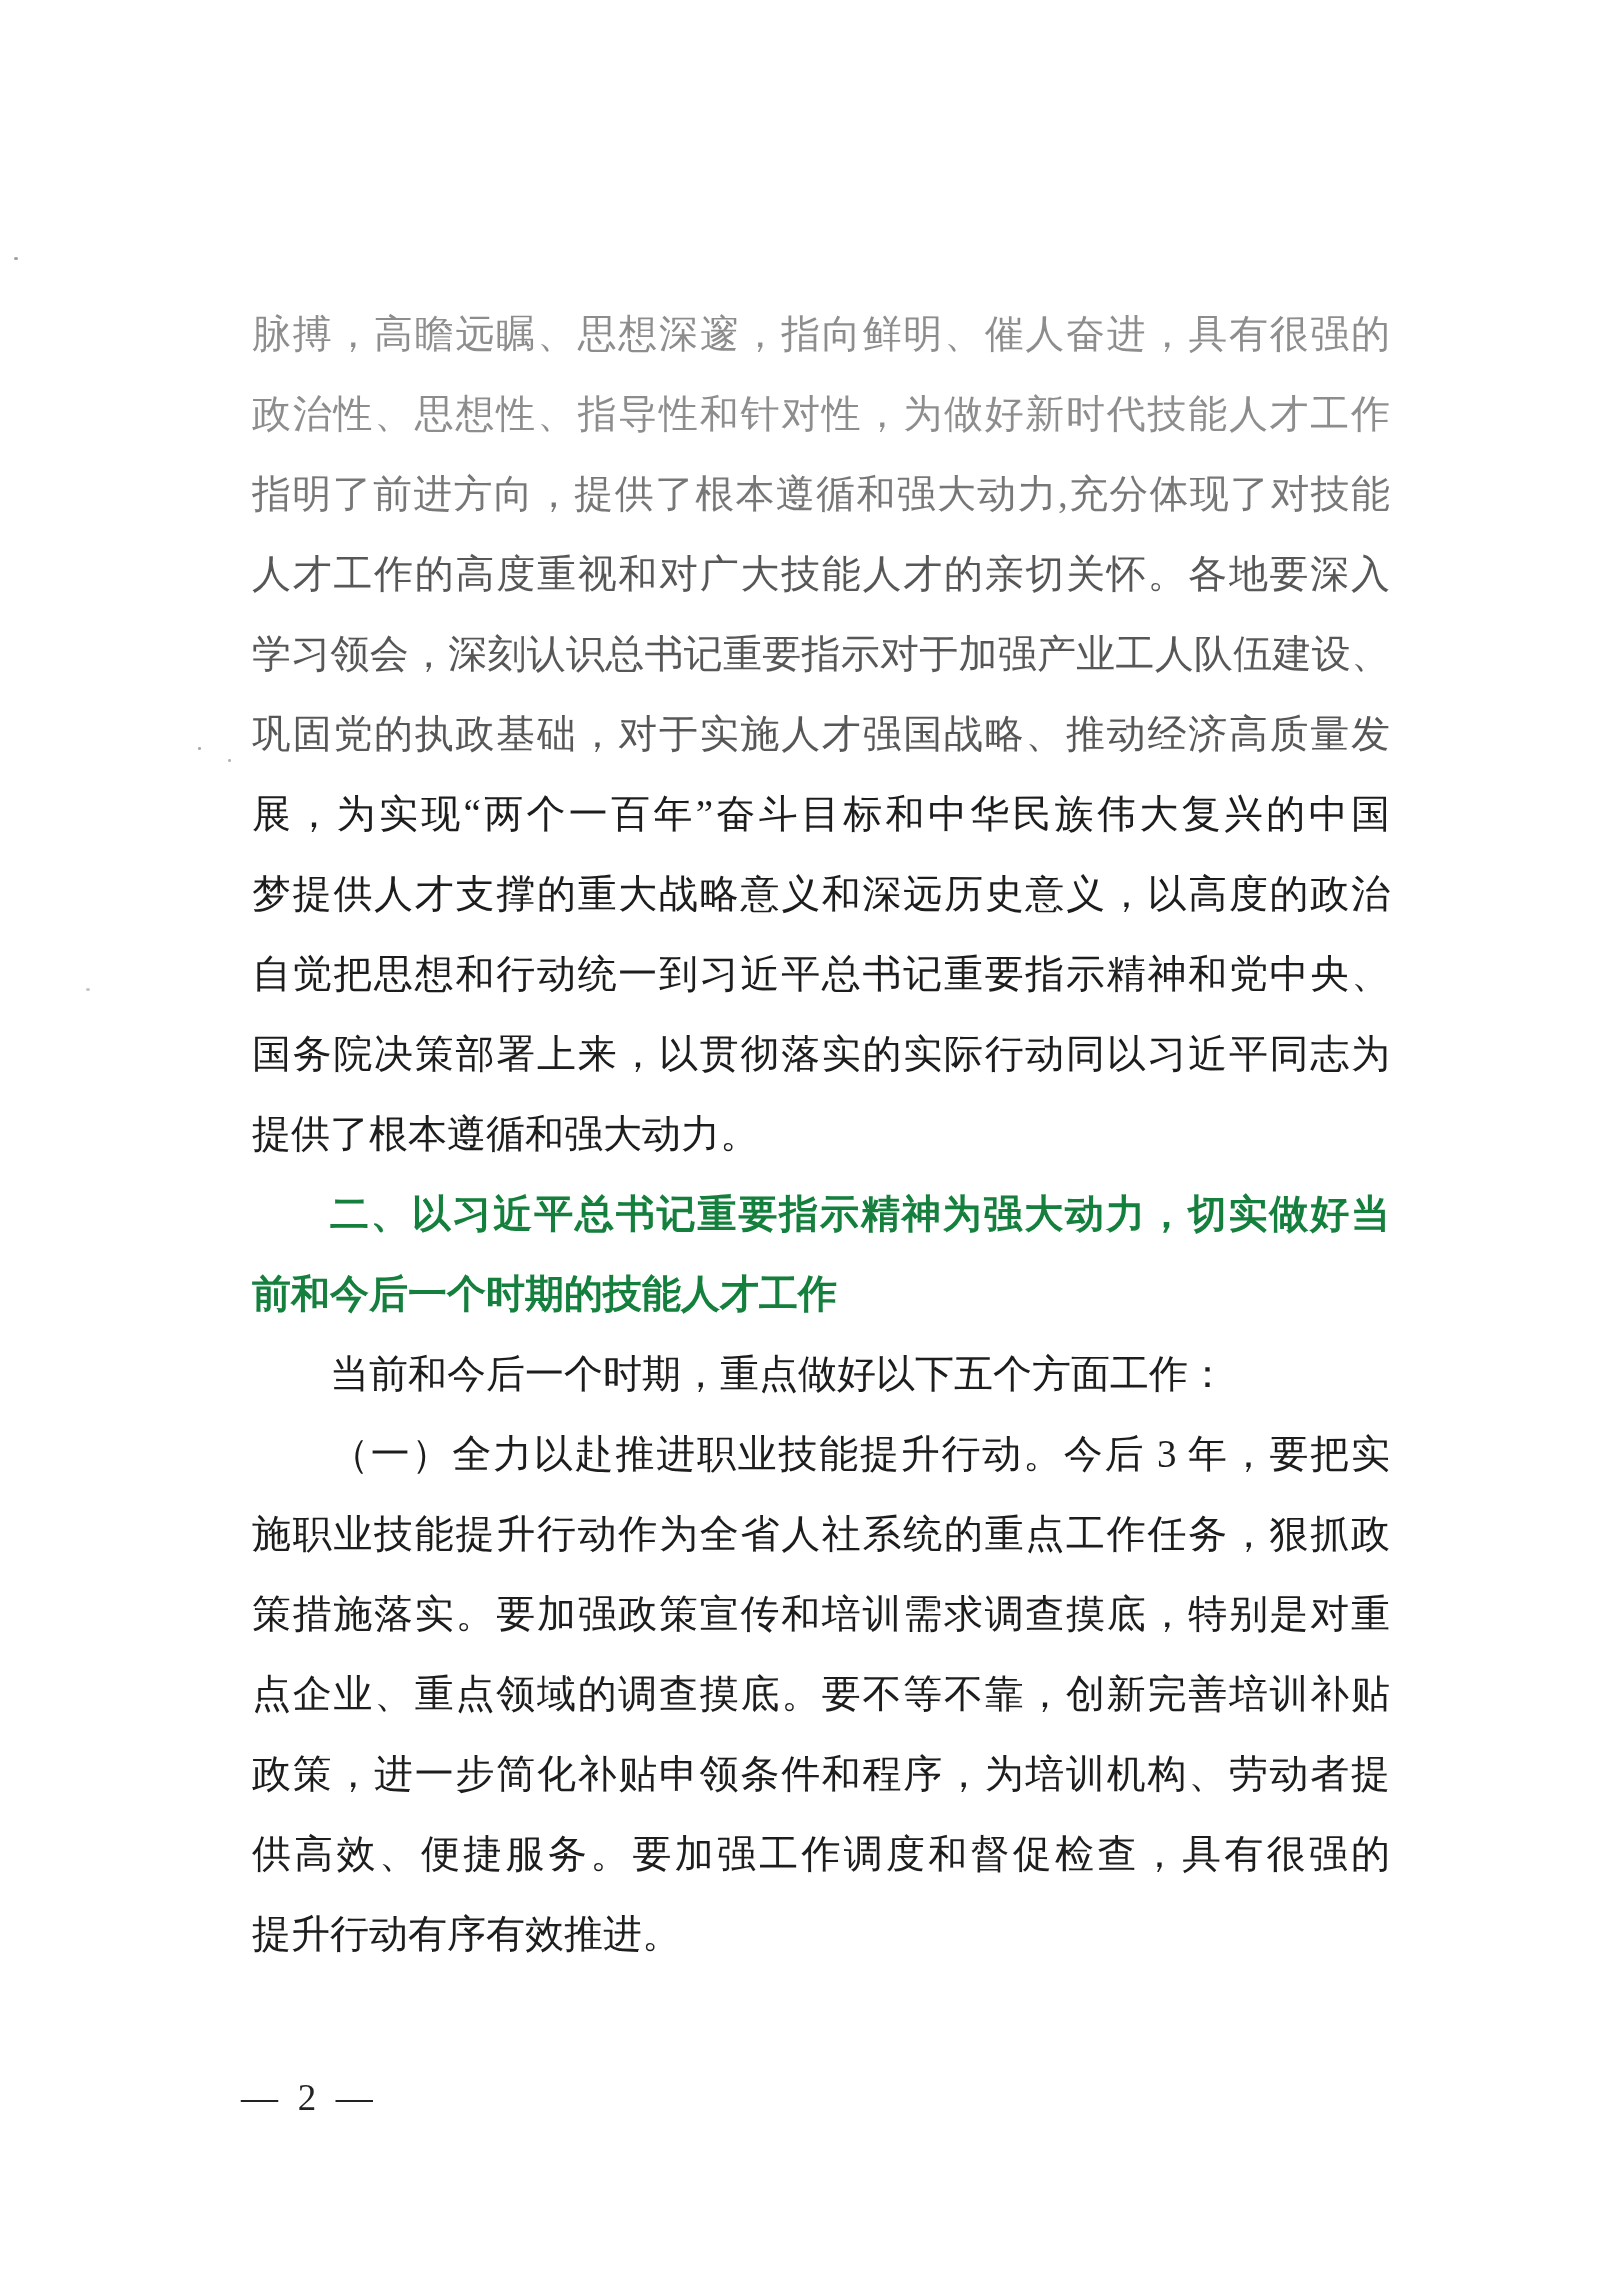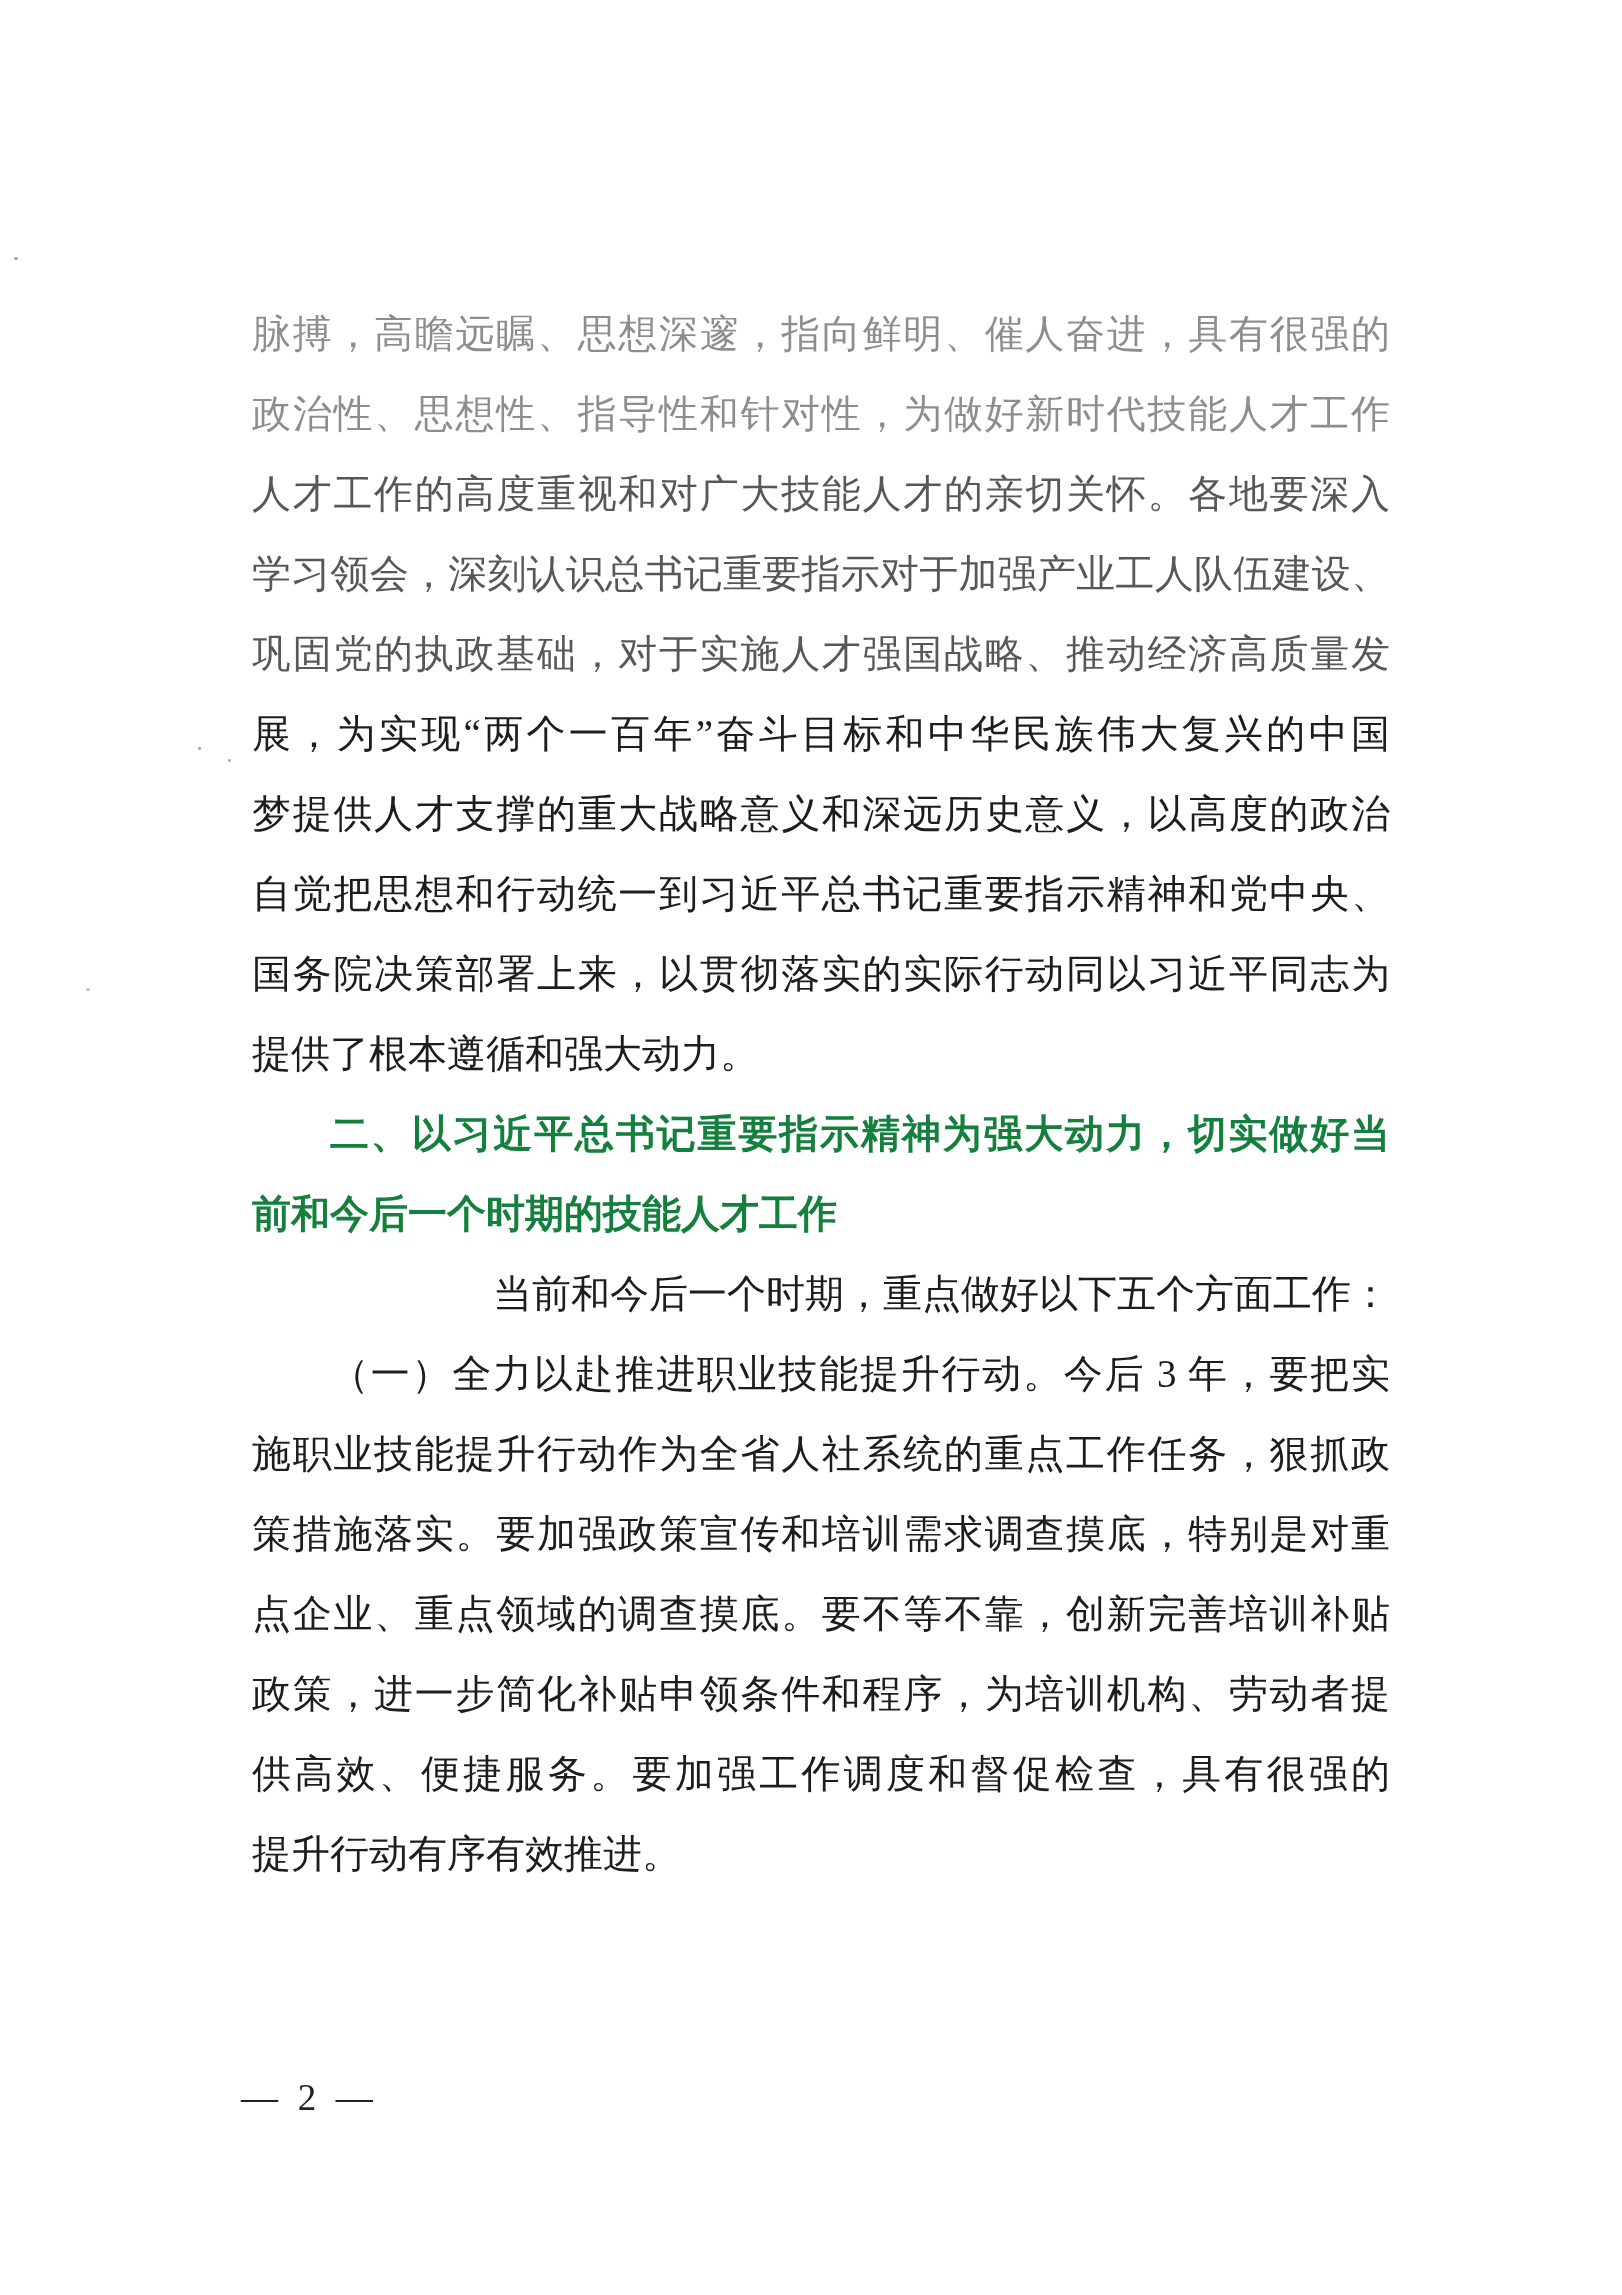--- a/index.html
+++ b/index.html
@@ -18,21 +18,21 @@
   .line{
     font-size:39px;
     line-height:80px;
     height:80px;
     text-align:left;
     letter-spacing:0;
   }
   
   .j{ text-align:justify; text-align-last:justify; }
   
-  .i2{ text-indent:2em;text-align:right; }
+  .i2{ text-indent:2em; }
   
   .b{ font-family:"Liberation Sans", sans-serif; font-weight:700; color:#15803d; }
   
   .f1{ opacity:.50; }
   .f2{ opacity:.60; }
   .f3{ opacity:.74; }
   .footer{
     position:absolute;
     left:241px; top:2075px;
     font-size:37px; line-height:46px;
@@ -56,20 +56,21 @@
 <div class="page">
 
   <div class="speck sp1"></div>
   <div class="speck sp2"></div>
   <div class="speck sp3"></div>
   <div class="speck sp4"></div>
 
   <div class="text-block">
     <div class="line j f1">脉搏，高瞻远瞩、思想深邃，指向鲜明、催人奋进，具有很强的</div>
     <div class="line j f1">政治性、思想性、指导性和针对性，为做好新时代技能人才工作</div>
+    <div class="line j f2">指明了前进方向，提供了根本遵循和强大动力,充分体现了对技能</div>
     <div class="line j f3">人才工作的高度重视和对广大技能人才的亲切关怀。各地要深入</div>
     <div class="line j f3">学习领会，深刻认识总书记重要指示对于加强产业工人队伍建设、</div>
     <div class="line j f3">巩固党的执政基础，对于实施人才强国战略、推动经济高质量发</div>
     <div class="line j">展，为实现“两个一百年”奋斗目标和中华民族伟大复兴的中国</div>
     <div class="line j">梦提供人才支撑的重大战略意义和深远历史意义，以高度的政治</div>
     <div class="line j">自觉把思想和行动统一到习近平总书记重要指示精神和党中央、</div>
     <div class="line j">国务院决策部署上来，以贯彻落实的实际行动同以习近平同志为</div>
     <div class="line">提供了根本遵循和强大动力。</div>
     <div class="line j i2 b">二、以习近平总书记重要指示精神为强大动力，切实做好当</div>
     <div class="line b">前和今后一个时期的技能人才工作</div>

